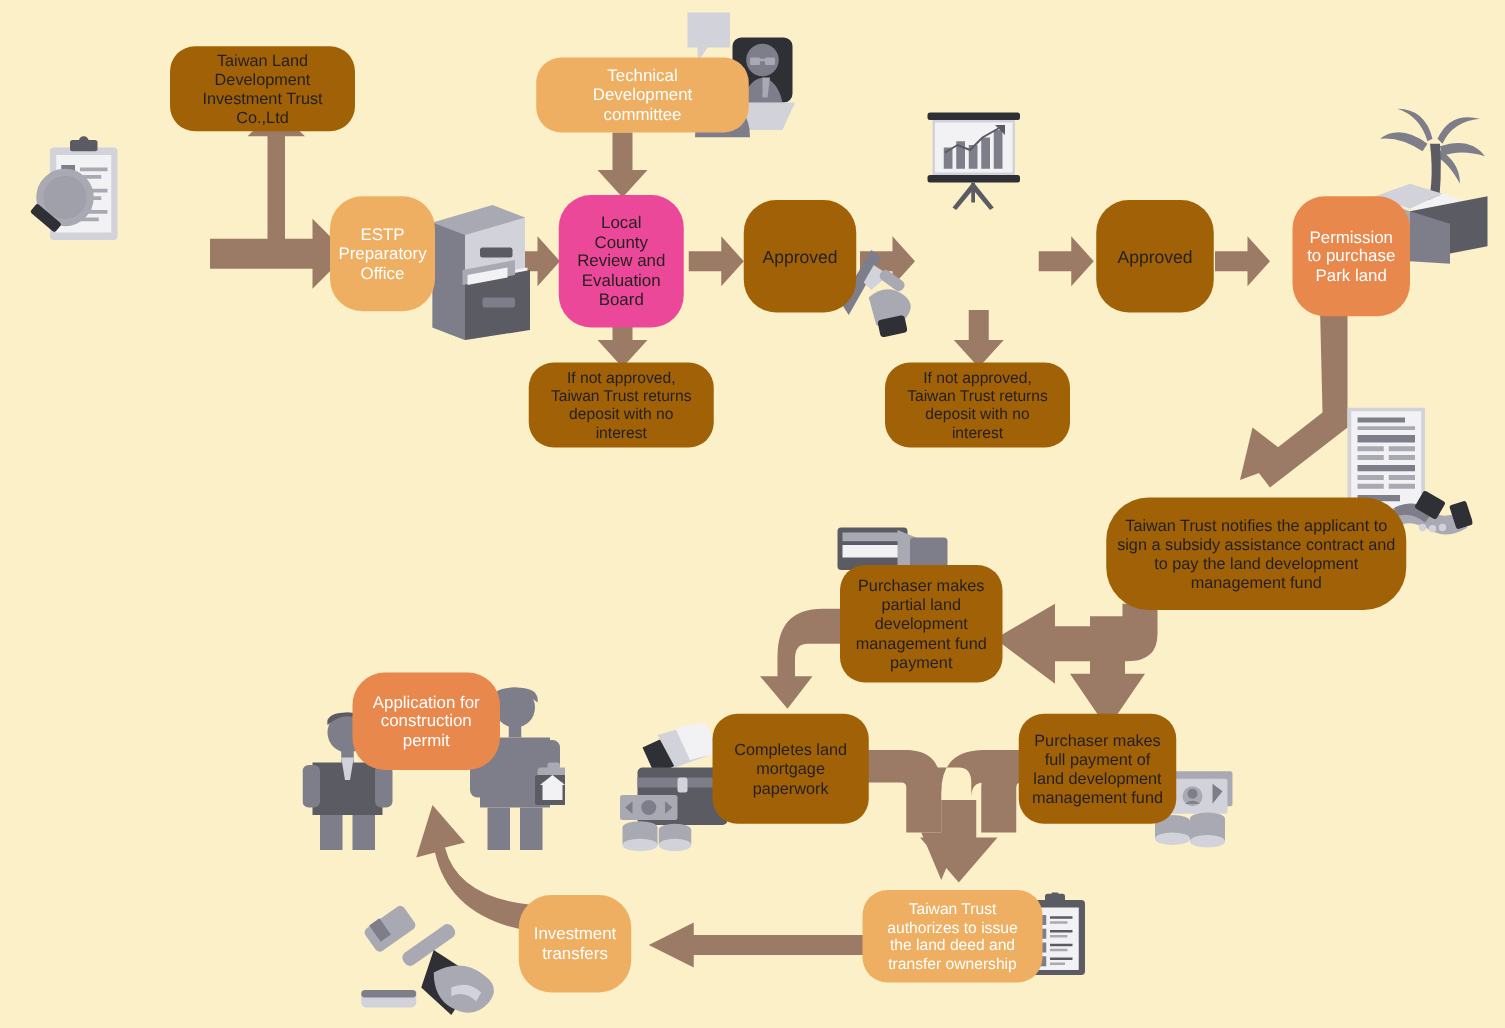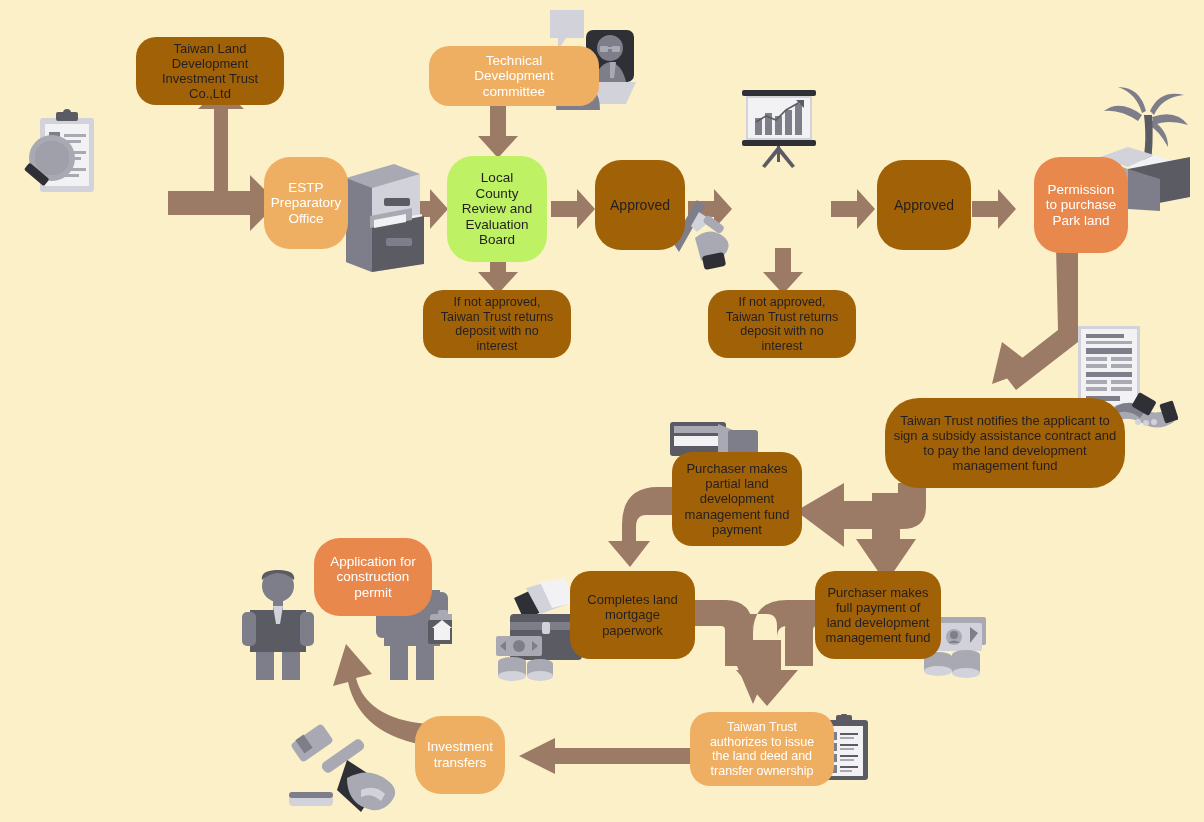--- a/index.html
+++ b/index.html
@@ -19,21 +19,21 @@
     box-sizing:border-box;
     line-height:1.16;
     white-space:pre-line;
     z-index:6;
   }
   .node span{display:block;width:100%;}
 
   
   .fill-orange   {background:#E8884D;color:#FFFFFF;}
   .fill-orange2  {background:#EFAF63;color:#FFFFFF;}
-  .fill-peach    {background:#bef264;color:#231F20;}
+  .fill-peach    {background:#ec4899;color:#231F20;}
   .fill-yellow   {background:#a16207;color:#231F20;}
 
   .r-ellipse{border-radius:50%;}
   .r-round{border-radius:26px;}
   .r-round-sm{border-radius:20px;}
   .r-round-lg{border-radius:34px;}
 
   
   .arrow{position:absolute;z-index:4;}
   .arrow svg{display:block;overflow:visible;}
@@ -481,19 +481,19 @@
 authorizes to issue
 the land deed and
 transfer ownership</span>
   </div>
 
   <div class="node fill-orange2 r-round" style="left:415px;top:716px;width:90px;height:78px;font-size:13.5px;">
     <span>Investment
 transfers</span>
   </div>
 
-  <div class="node fill-orange r-round" style="left:282px;top:538px;width:118px;height:78px;font-size:13.5px;margin-left:32px;">
+  <div class="node fill-orange r-round" style="left:282px;top:538px;width:118px;height:78px;font-size:13.5px;">
     <span>Application for
 construction
 permit</span>
   </div>
 
 </div>
 
 </body></html>

